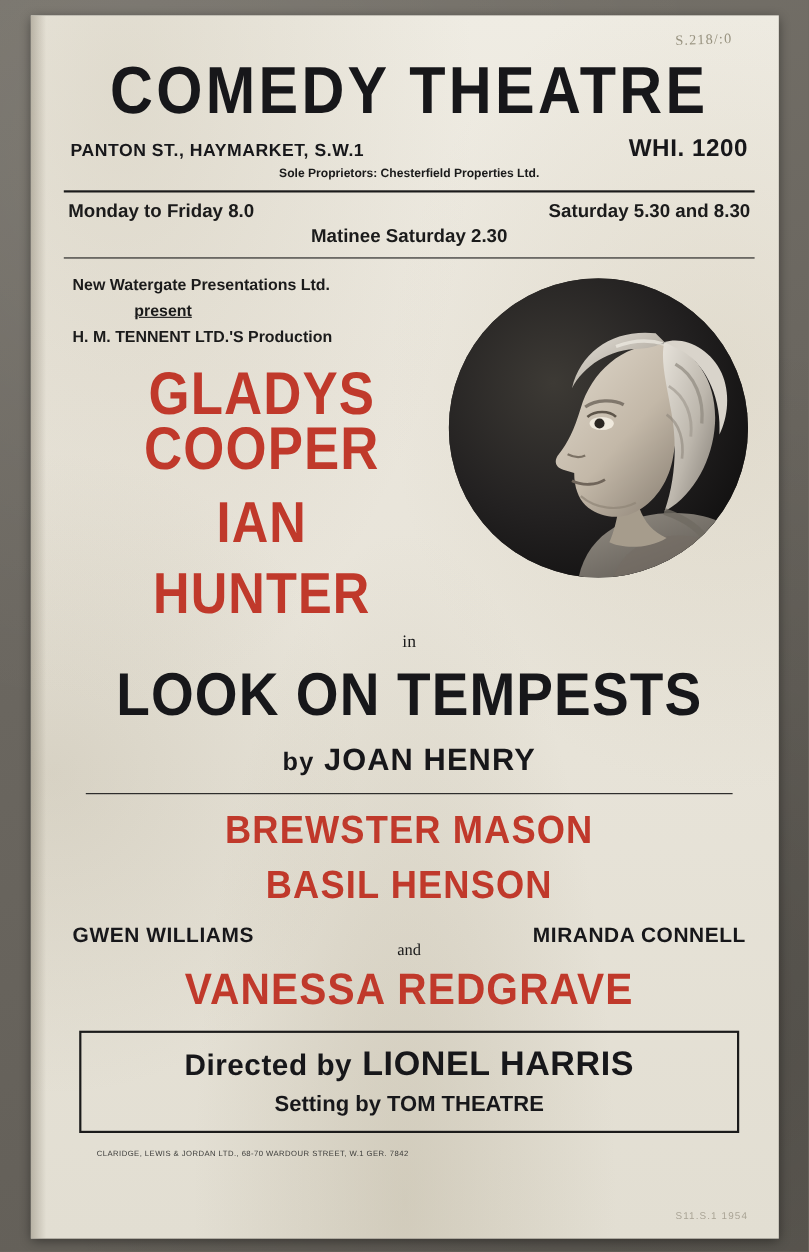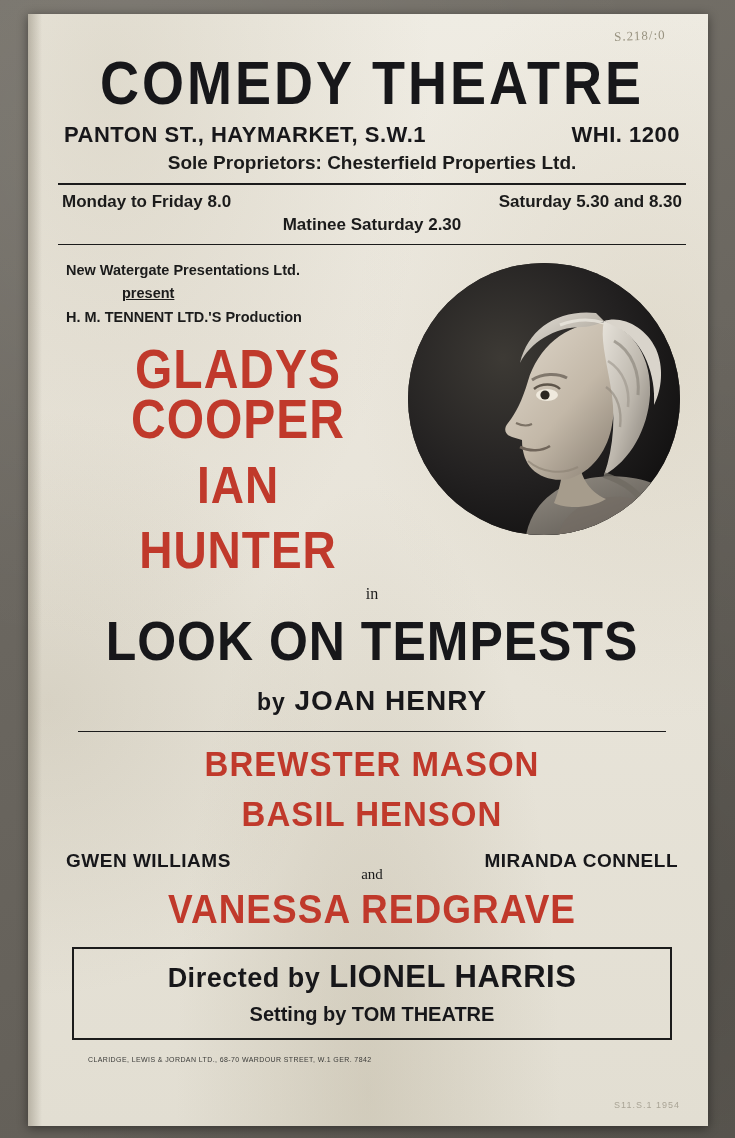--- a/index.html
+++ b/index.html
@@ -107,35 +107,35 @@
 
   .addr-row {
     display: flex;
     align-items: baseline;
     justify-content: space-between;
     padding: 10px 6px 0 6px;
     font-family: "Liberation Sans", sans-serif;
     font-weight: bold;
   }
   .addr {
-    font-size: 22px;
+    font-size: 16px;
     letter-spacing: 0.5px;
     color: #17171a;
   }
   .phone {
     font-size: 22px;
     letter-spacing: 0.5px;
     color: #17171a;
   }
 
   .proprietors {
     text-align: center;
     font-family: "Liberation Sans", sans-serif;
     font-weight: bold;
-    font-size: 19px;
+    font-size: 11px;
     margin-top: 4px;
     color: #1b1b1b;
   }
 
   .rule {
     border: 0;
     border-top: 2px solid #1b1b1b;
     margin: 9px 0 0 0;
   }
   .rule.thin { border-top-width: 1.5px; }

